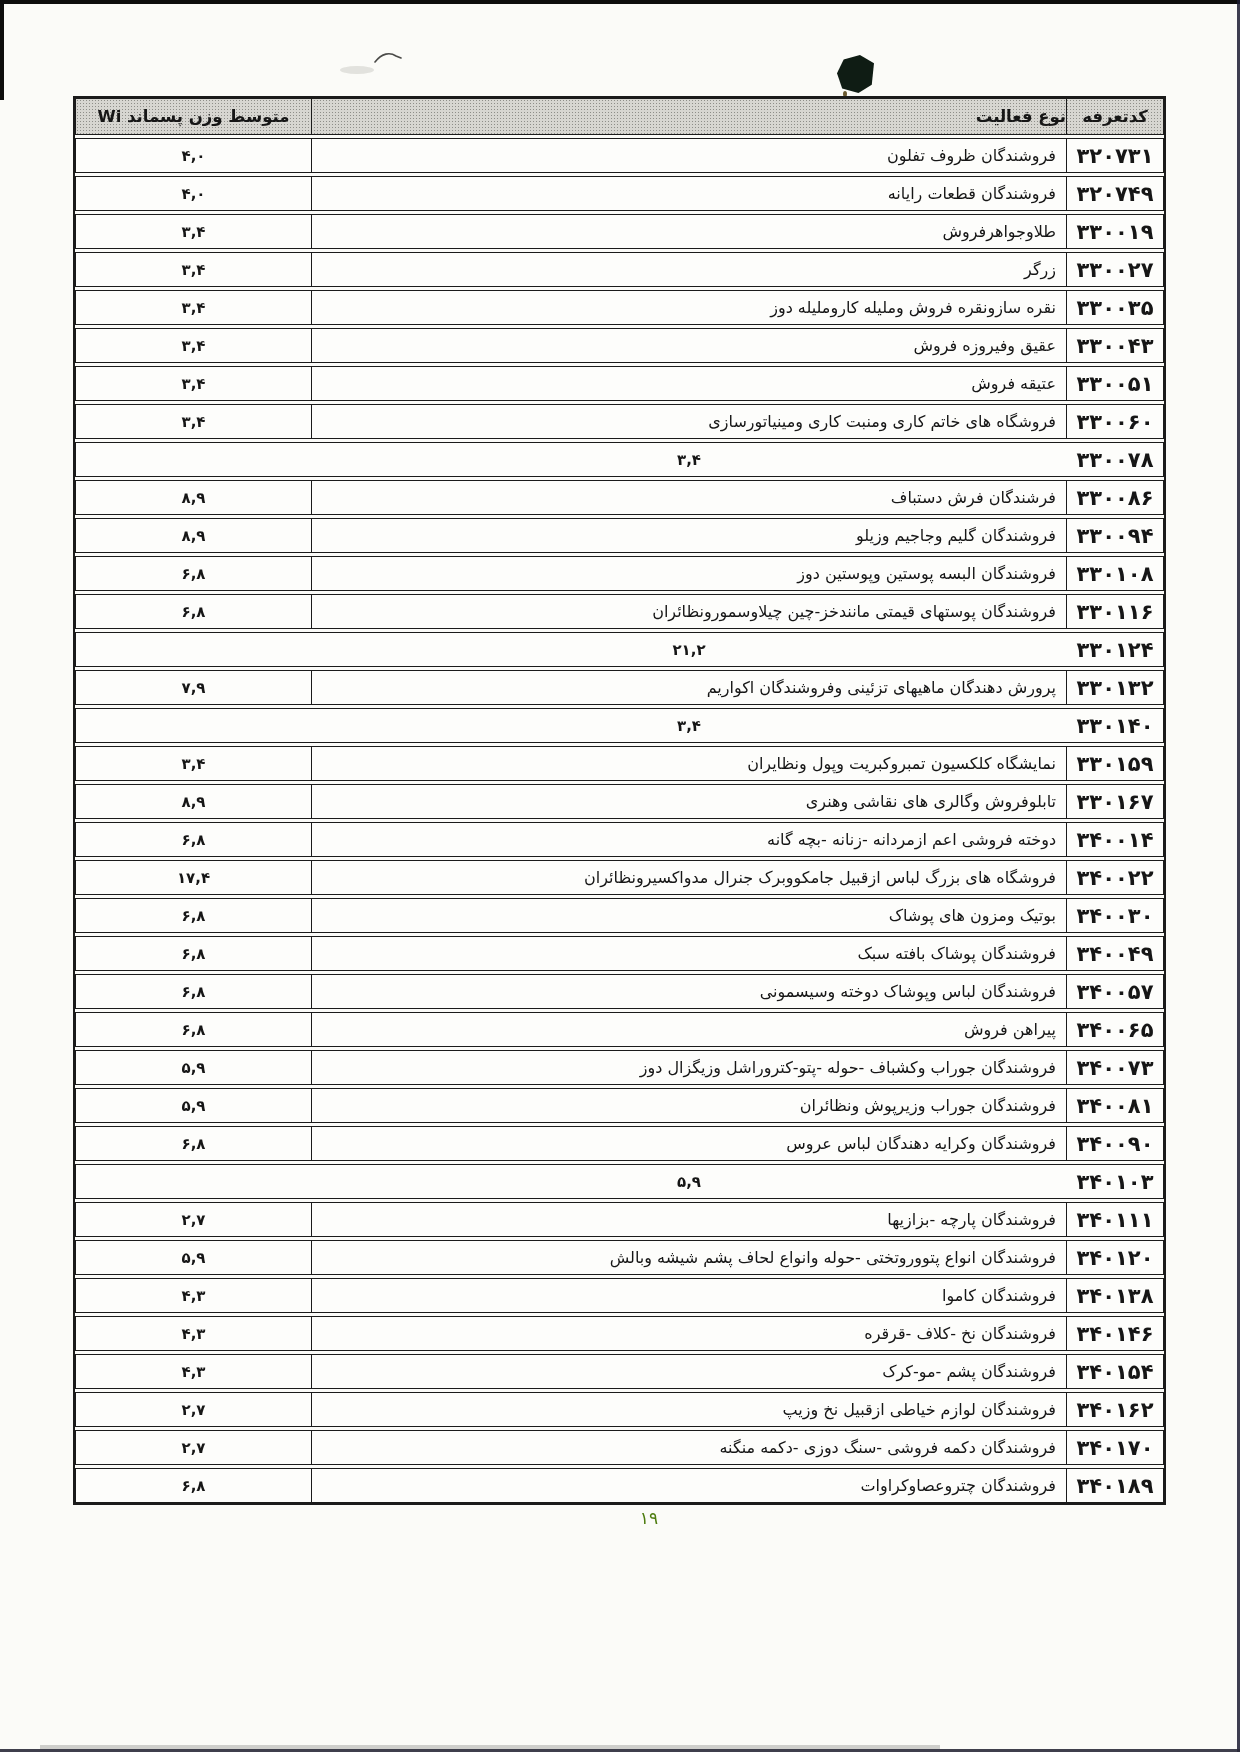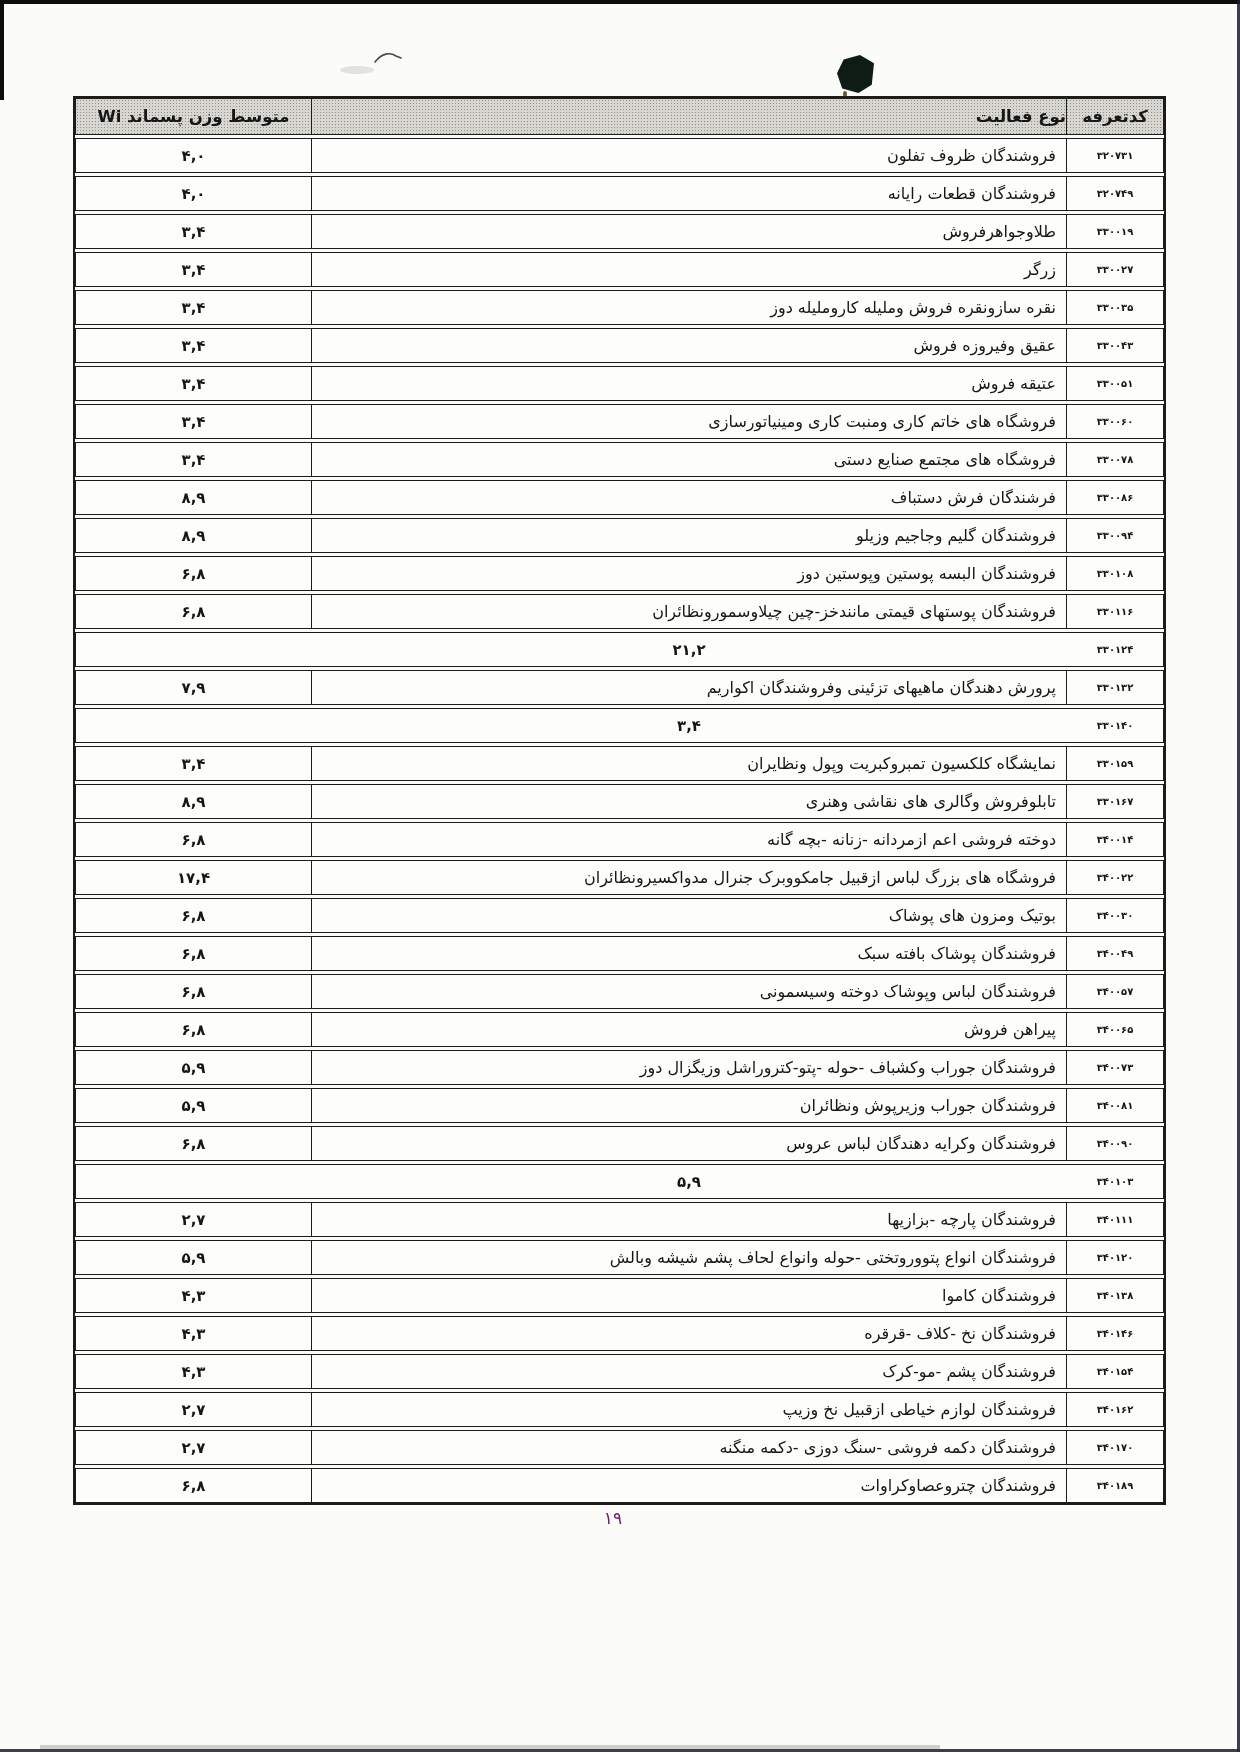--- a/index.html
+++ b/index.html
@@ -37,33 +37,33 @@
     background:#fdfdfb;
   }
   .t-row.t-head{
     height:37px;
     background-color:#d7d6d1;
     background-image:radial-gradient(circle,#8e8e89 0.7px, rgba(0,0,0,0) 0.9px);
     background-size:3px 3px;
     font-weight:bold;
   }
   .cell{box-sizing:border-box;display:flex;align-items:center;overflow:hidden;}
-  .cell-code{justify-content:center;font-weight:bold;font-size:10px;letter-spacing:1px;}
+  .cell-code{justify-content:center;font-weight:bold;font-size:21px;letter-spacing:1px;}
   .cell-activity{
     border-left:1.5px solid #1b1b1b;border-right:1.5px solid #1b1b1b;
     justify-content:flex-start;padding:0 10px;font-size:16px;
   }
   .cell-weight{justify-content:center;font-weight:bold;font-size:15px;letter-spacing:1px;text-align:center;}
   .t-head .cell{font-size:16.5px;}
   .t-head .cell-activity{padding:0 0;}
   .t-head .cell-weight{letter-spacing:0;}
 
   .page-number{
-    position:absolute;left:598px;top:1508px;width:30px;text-align:center;
-    font-size:17px;color:#701a75;
+    position:absolute;left:634px;top:1508px;width:30px;text-align:center;
+    font-size:17px;color:#4d7c0f;
   }
 </style>
 </head>
 <body>
 
 <div class="edge-top"></div>
 <div class="edge-left"></div>
 <div class="edge-right"></div>
 <div class="edge-bottom"></div>
 <div class="edge-bottom-smudge"></div>
@@ -109,21 +109,20 @@
       </div><div class="t-row">
         <div class="cell cell-code">۳۳۰۰۵۱</div>
         <div class="cell cell-activity">عتیقه فروش</div>
         <div class="cell cell-weight">۳,۴</div>
       </div><div class="t-row">
         <div class="cell cell-code">۳۳۰۰۶۰</div>
         <div class="cell cell-activity">فروشگاه های خاتم کاری ومنبت کاری ومینیاتورسازی</div>
         <div class="cell cell-weight">۳,۴</div>
       </div><div class="t-row">
         <div class="cell cell-code">۳۳۰۰۷۸</div>
-        <div class="cell cell-activity">فروشگاه های مجتمع صنایع دستی</div>
         <div class="cell cell-weight">۳,۴</div>
       </div><div class="t-row">
         <div class="cell cell-code">۳۳۰۰۸۶</div>
         <div class="cell cell-activity">فرشندگان فرش دستباف</div>
         <div class="cell cell-weight">۸,۹</div>
       </div><div class="t-row">
         <div class="cell cell-code">۳۳۰۰۹۴</div>
         <div class="cell cell-activity">فروشندگان گلیم وجاجیم وزیلو</div>
         <div class="cell cell-weight">۸,۹</div>
       </div><div class="t-row">

